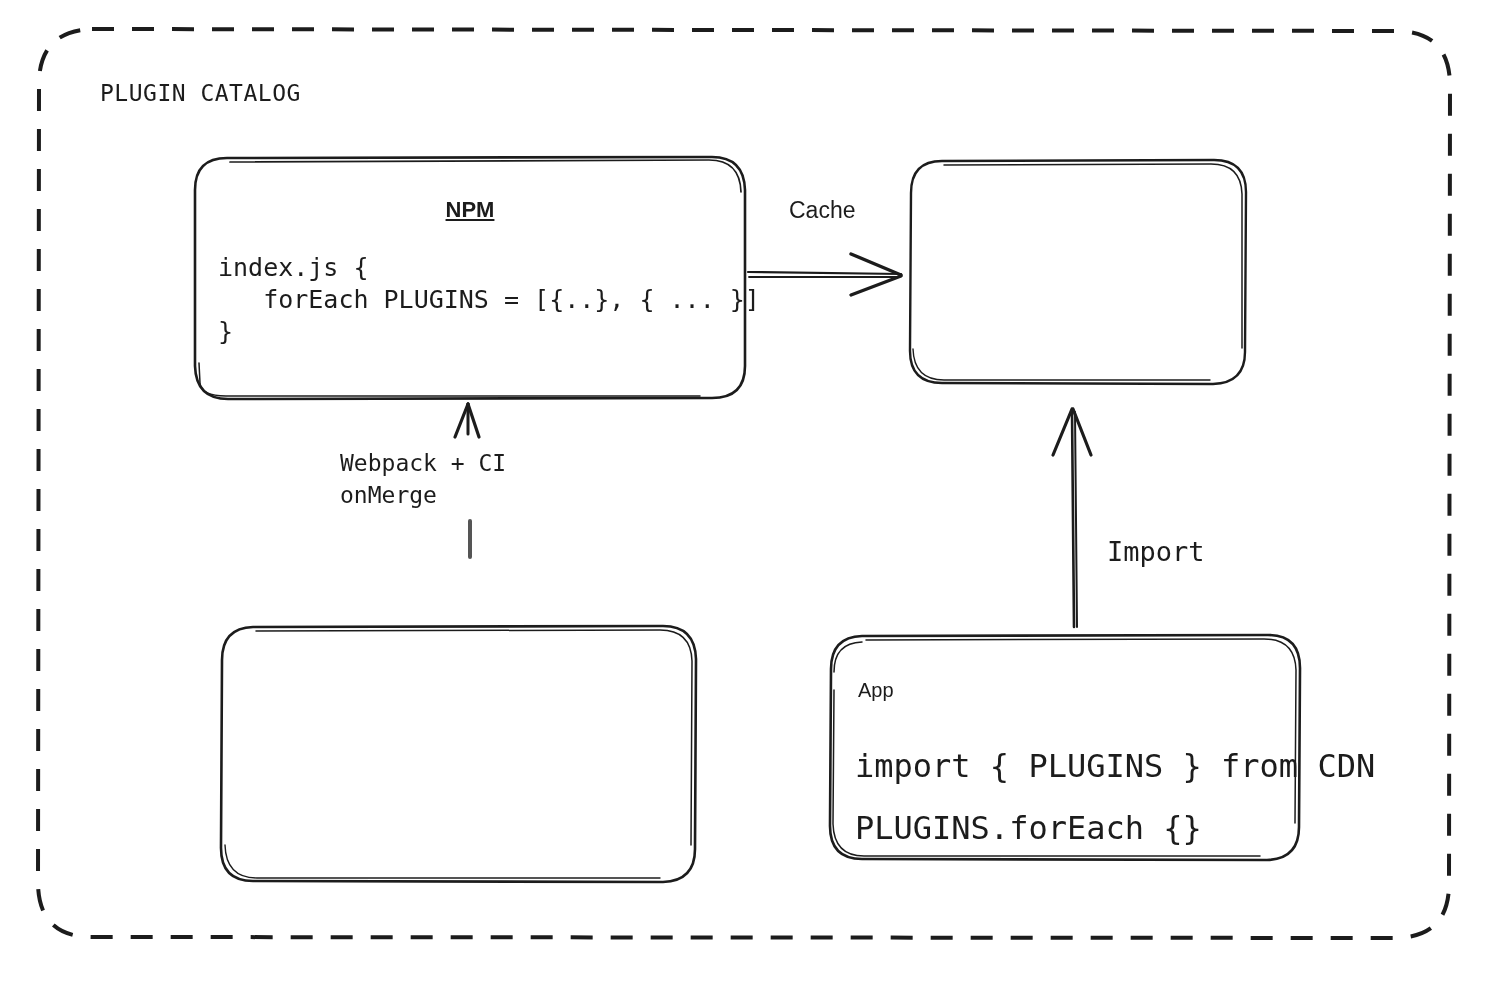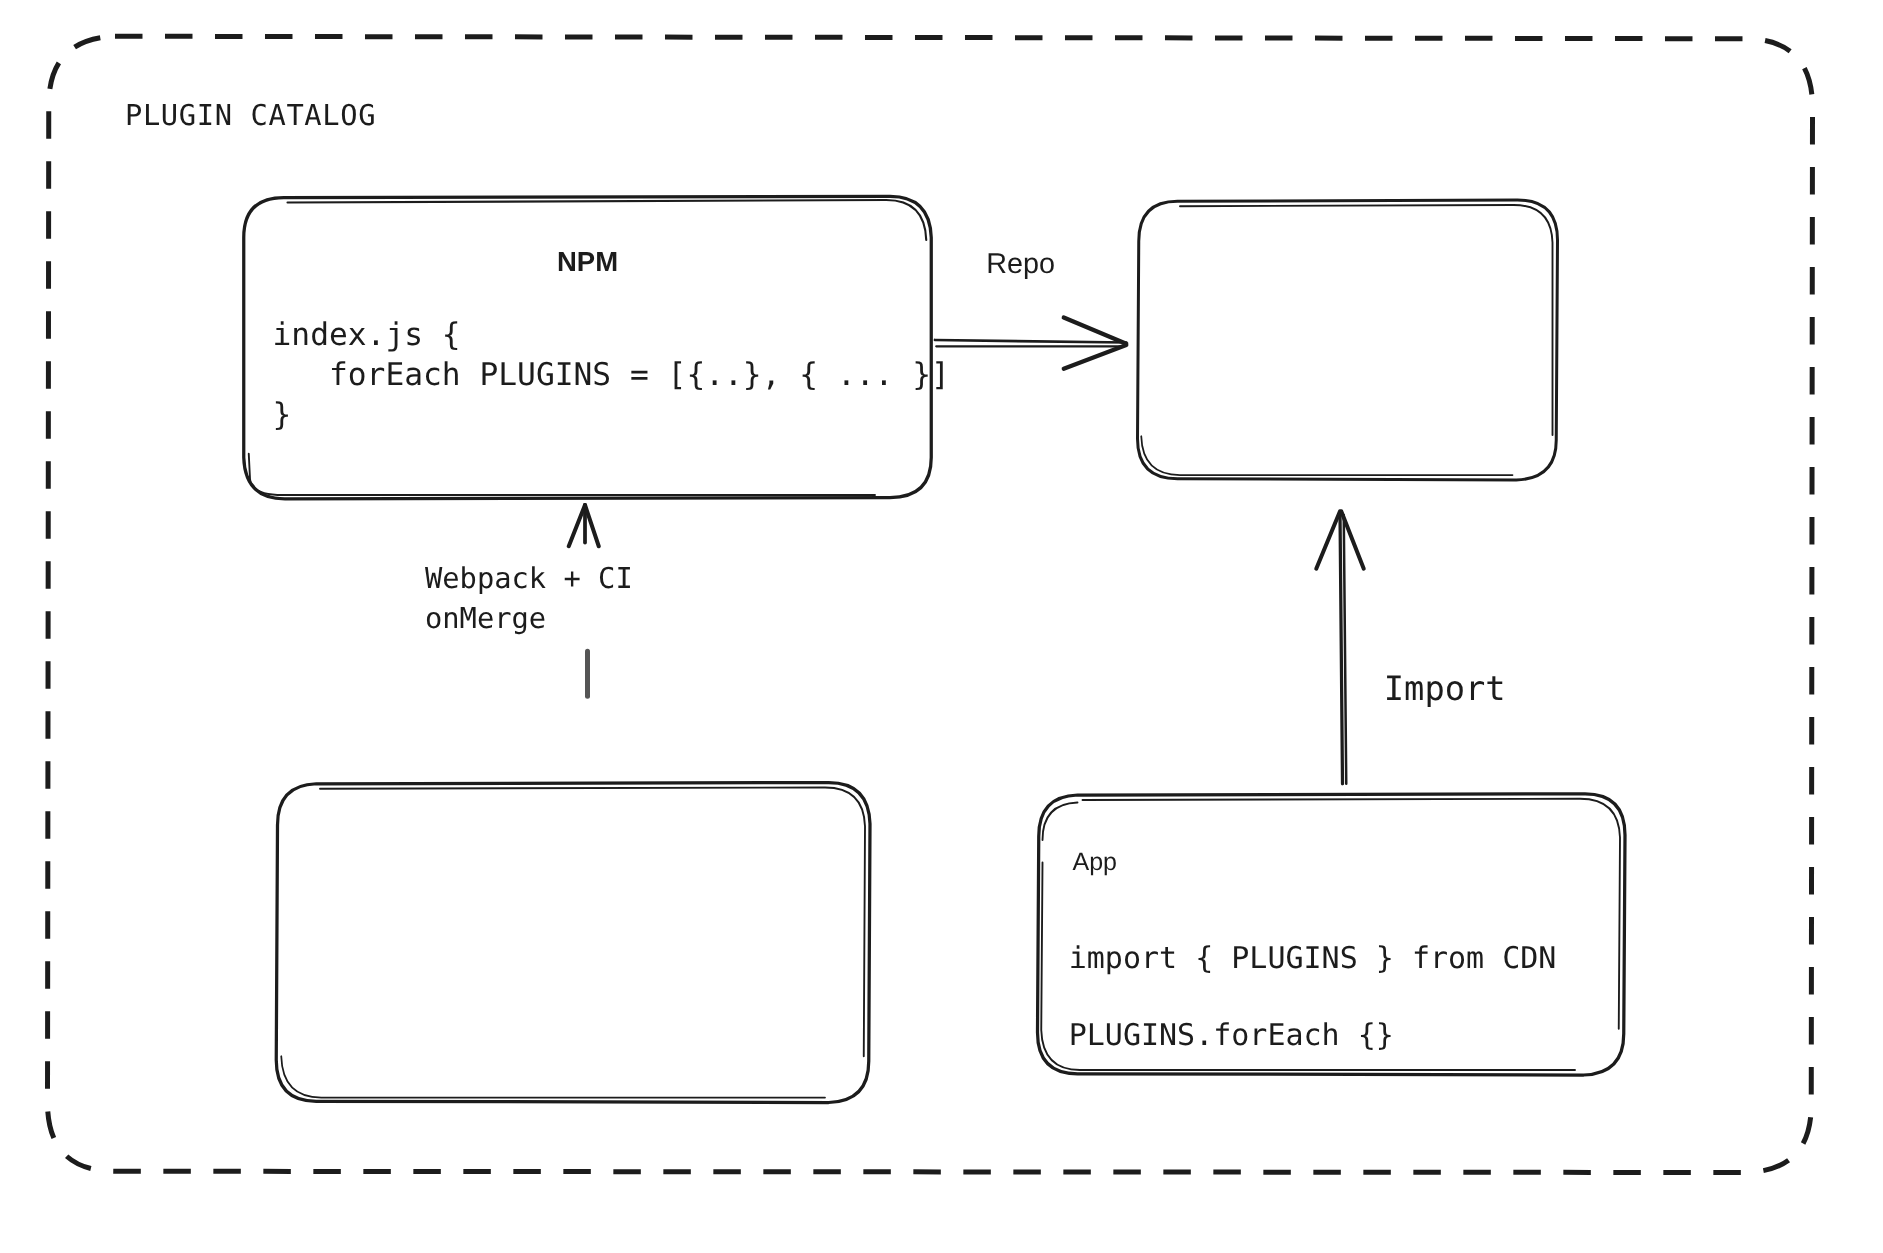--- a/index.html
+++ b/index.html
@@ -52,20 +52,21 @@
 
   
   #npm-title {
     left: 195px;
     top: 197px;
     width: 550px;
     text-align: center;
     font-size: 22px;
     font-family: "Liberation Sans", sans-serif;
     font-weight: 600;
+    text-decoration: underline;
   }
   #npm-code {
     left: 218px;
     top: 252px;
     font-size: 25px;
     line-height: 32px;
   }
 
   
   #cdn-title {
@@ -111,21 +112,21 @@
   
   #app-title {
     left: 858px;
     top: 679px;
     font-size: 20px;
     font-family: "Liberation Sans", sans-serif;
   }
   #app-code {
     left: 855px;
     top: 735px;
-    font-size: 24px;
+    font-size: 32px;
     line-height: 62px;
   }
 
   
   #import-label {
     left: 1107px;
     top: 536px;
     font-size: 27px;
   }
 </style>
@@ -188,21 +189,21 @@
 
   <div class="txt mono" id="group-title">PLUGIN CATALOG</div>
 
   <div class="txt" id="npm-title">NPM</div>
 
   <div class="txt mono" id="npm-code">index.js {
    forEach PLUGINS = [{..}, { ... }]
 }</div>
 
 
-  <div class="txt" id="cache-label">Repo</div>
+  <div class="txt" id="cache-label">Cache</div>
 
   <div class="txt mono" id="webpack-label">Webpack + CI
 onMerge</div>
 
 
 
   <div class="txt" id="app-title">App</div>
 
   <div class="txt mono" id="app-code">import { PLUGINS } from CDN
 PLUGINS.forEach {}</div>

